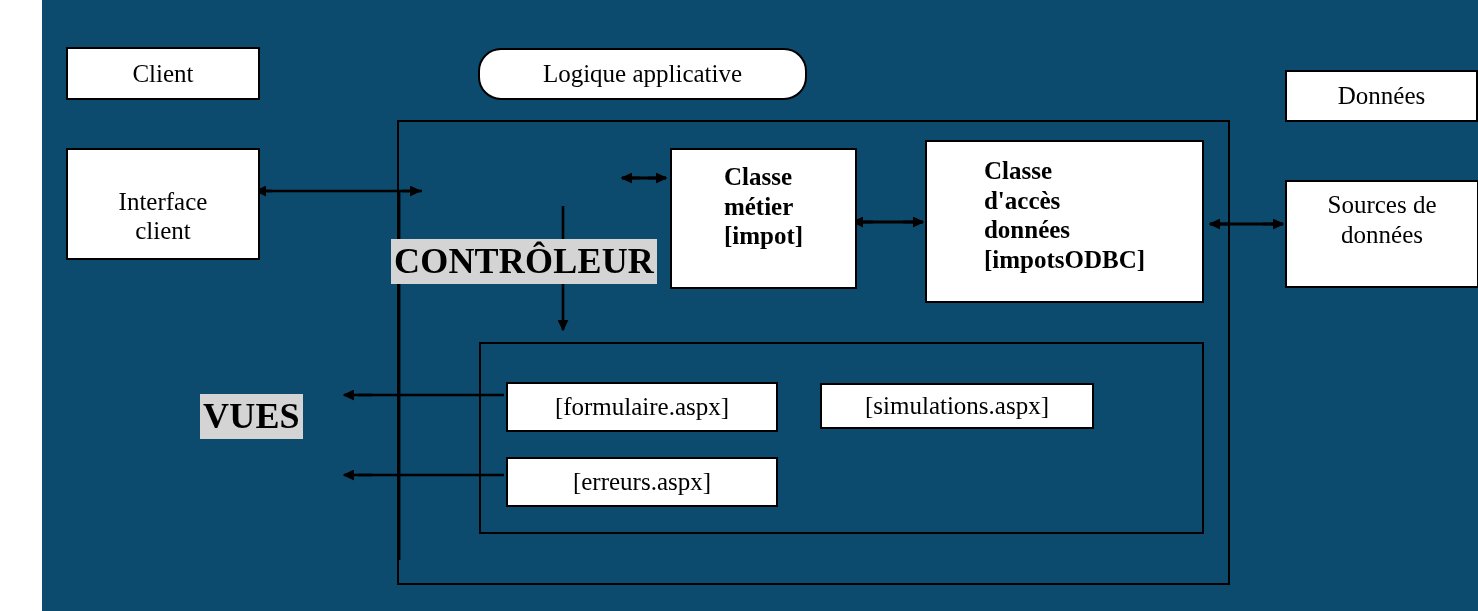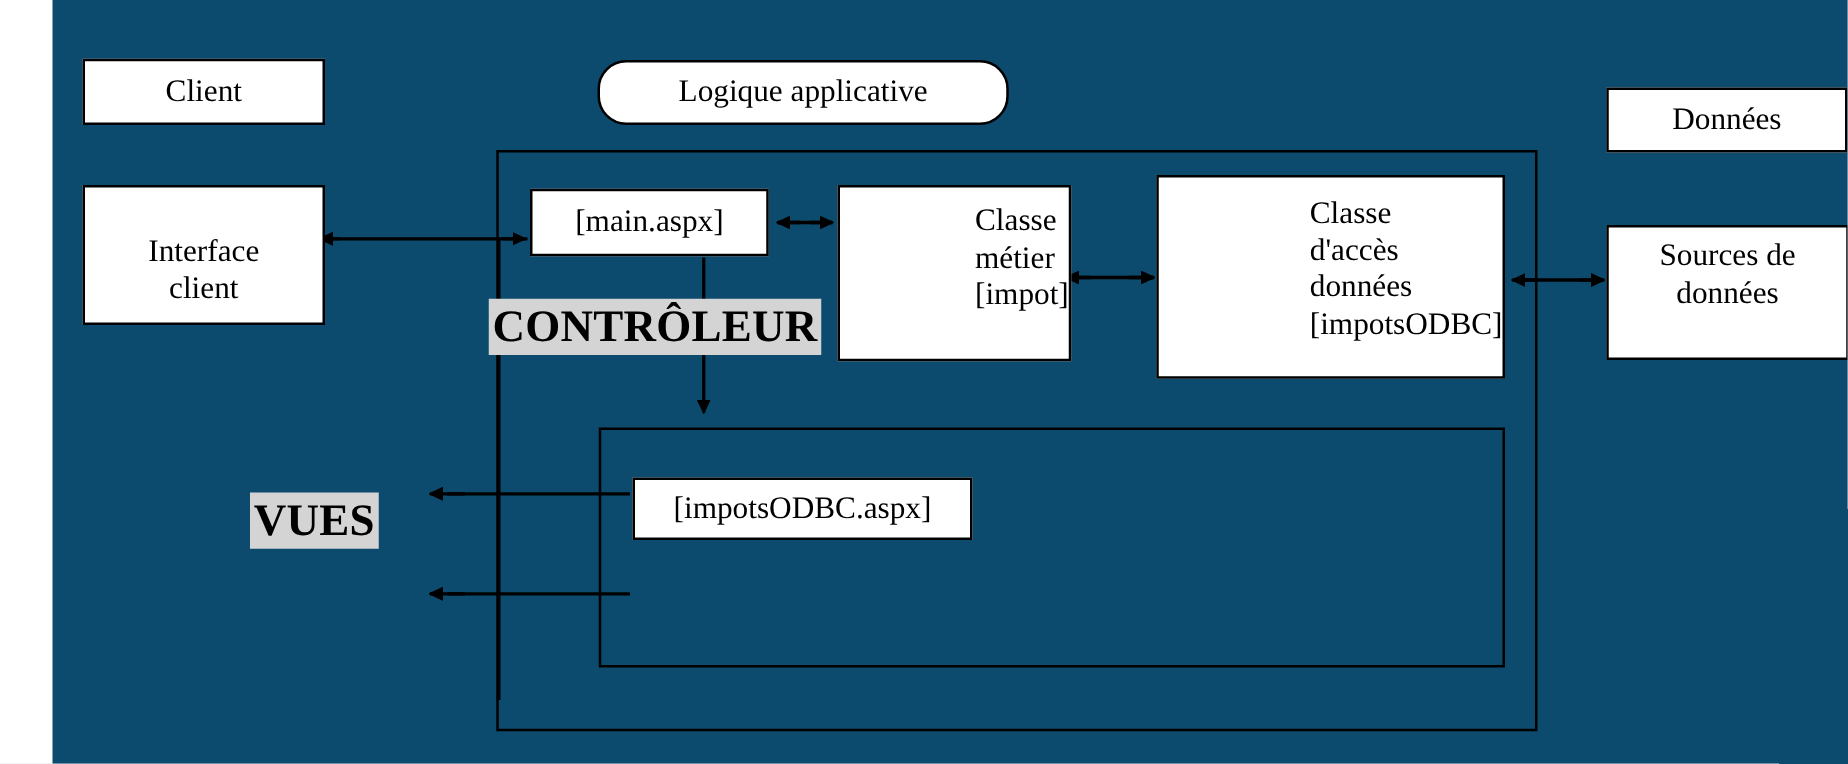--- a/index.html
+++ b/index.html
@@ -21,22 +21,23 @@
     align-items:center;
     justify-content:center;
     text-align:center;
     font-size:25px;
     line-height:1.18;
     color:#000;
     white-space:pre-line;
     z-index:3;
   }
   .box.left-text{
-    justify-content:flex-end;
+    justify-content:center;
     text-align:left;
+    font-weight:bold;
   }
   .container-box{
     position:absolute;
     border:2px solid #000;
     background:transparent;
     box-sizing:border-box;
     z-index:1;
   }
   .label-hl{
     position:absolute;
@@ -79,47 +80,50 @@
 
   <div class="container-box" style="left:355px;top:120px;width:833px;height:465px;"></div>
 
   <div class="container-box" style="left:437px;top:342px;width:725px;height:192px;"></div>
 
   <div class="box" style="left:24px;top:148px;width:194px;height:112px;align-items:center;padding-top:24px;">
     <span>Interface
 client</span>
   </div>
 
-  <div class="box" style="left:382px;top:151px;width:191px;height:54px;">
-    <span>[main.aspx]</span>
-  </div>
 
   <div class="box left-text" style="left:628px;top:148px;width:187px;height:141px;align-items:flex-start;padding-top:12px;">
     <span>Classe
 métier
 [impot]</span>
   </div>
 
   <div class="box left-text" style="left:883px;top:140px;width:279px;height:163px;align-items:flex-start;padding-top:14px;">
     <span>Classe
 d'accès
 données
 [impotsODBC]</span>
   </div>
 
   <div class="box" style="left:1243px;top:180px;width:194px;height:108px;align-items:flex-start;padding-top:8px;">
     <span>Sources de
 données</span>
   </div>
 
   <div class="box" style="left:464px;top:382px;width:272px;height:50px;">
-    <span>[impotsODBC.aspx]</span>
+    <span>[formulaire.aspx]</span>
   </div>
 
+  <div class="box" style="left:778px;top:383px;width:274px;height:46px;">
+    <span>[simulations.aspx]</span>
+  </div>
 
+  <div class="box" style="left:464px;top:457px;width:272px;height:50px;">
+    <span>[erreurs.aspx]</span>
+  </div>
 
   <svg class="wires" viewBox="0 0 1478 611">
     <defs>
       <marker id="ar-right" markerWidth="11" markerHeight="11" refX="10" refY="5.5" orient="auto" markerUnits="userSpaceOnUse">
         <path d="M0,0.6 L10.5,5.5 L0,10.4 Z" fill="#000"></path>
       </marker>
       <marker id="ar-left" markerWidth="11" markerHeight="11" refX="10" refY="5.5" orient="auto" markerUnits="userSpaceOnUse">
         <path d="M0,0.6 L10.5,5.5 L0,10.4 Z" fill="#000"></path>
       </marker>
       <marker id="ar-down" markerWidth="11" markerHeight="11" refX="10" refY="5.5" orient="auto" markerUnits="userSpaceOnUse">

